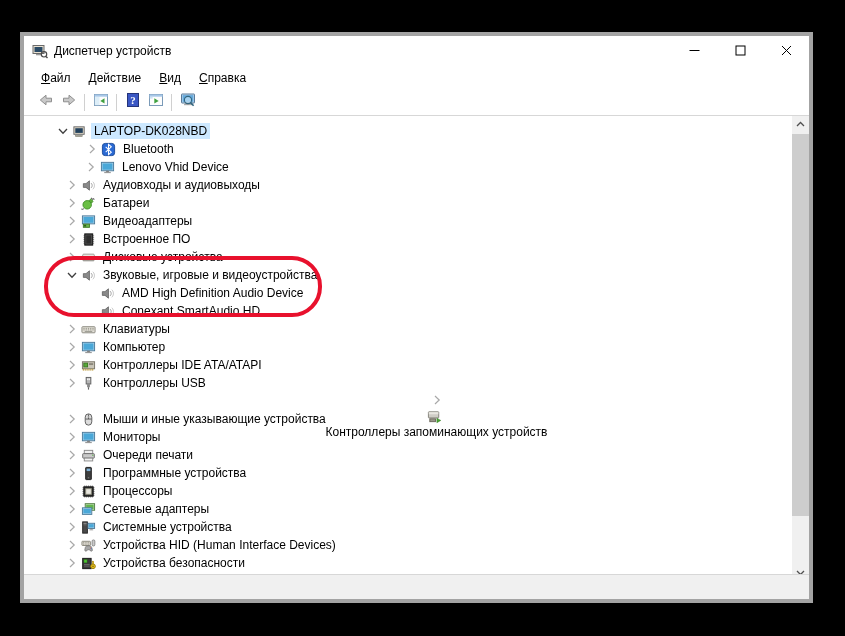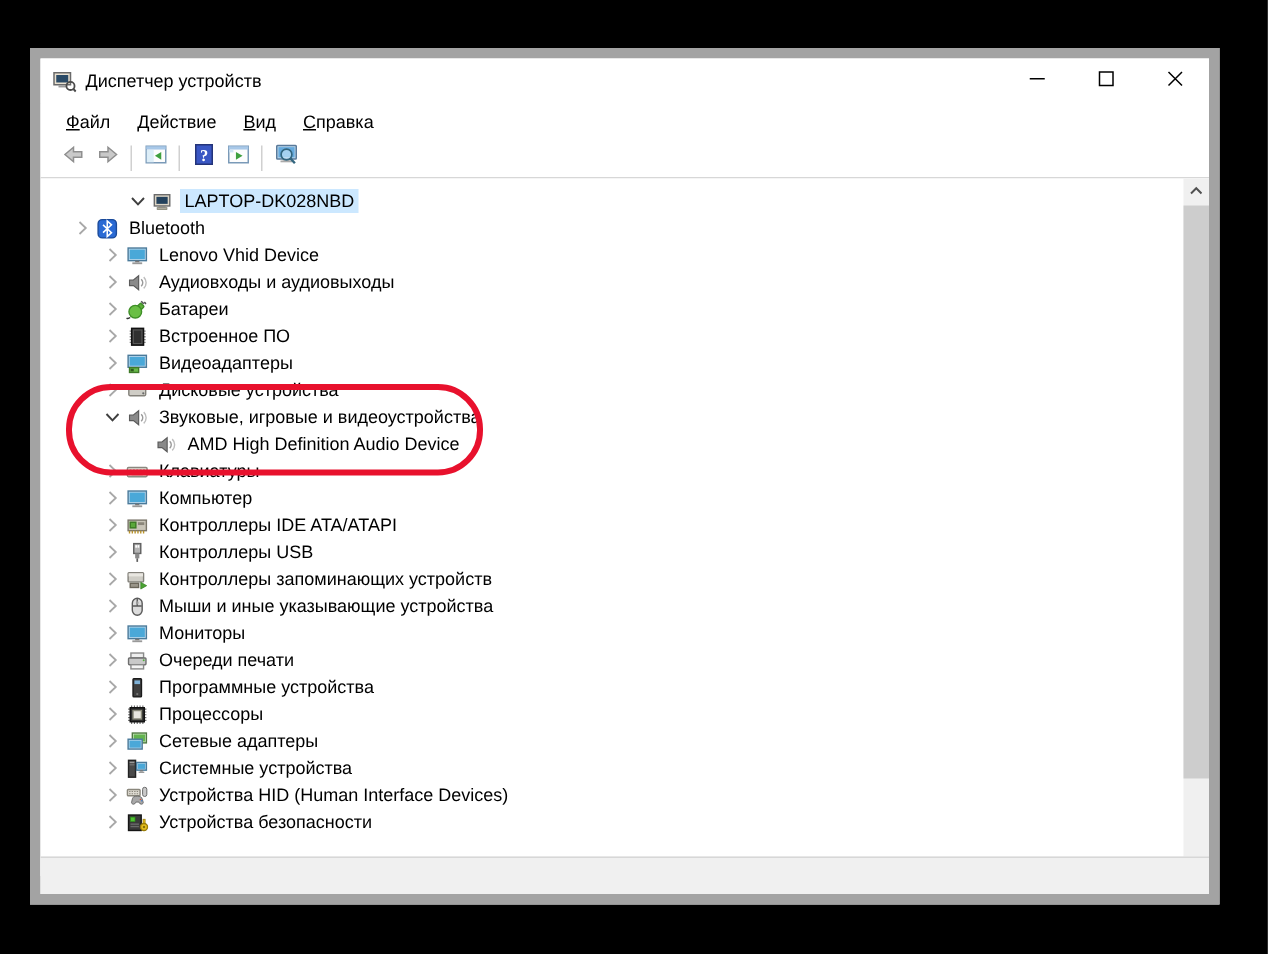--- a/index.html
+++ b/index.html
@@ -1,19 +1,19 @@
 <!DOCTYPE html>
 <html><head>
 <meta charset="utf-8">
 <style>
   html,body{margin:0;padding:0;background:#000;}
   .canvas{position:relative;width:845px;height:636px;background:#000;overflow:hidden;
           font-family:"Liberation Sans",sans-serif;-webkit-font-smoothing:antialiased;}
   .window{position:absolute;left:20px;top:32px;width:793px;height:571px;background:#fff;
-          border:7px solid #a3a3a3;box-sizing:border-box;}
+          border:4px solid #a3a3a3;box-sizing:border-box;}
   
   .titlebar{height:30px;display:flex;align-items:center;padding-left:8px;background:#fff;}
   .title-icon{width:16px;height:16px;margin-right:6px;flex:0 0 auto;}
   .title-text{font-size:12px;color:#000;}
   .controls{margin-left:auto;display:flex;height:100%;}
   .ctrl{width:46px;height:100%;display:flex;align-items:center;justify-content:center;}
   
   .menubar{height:23px;display:flex;align-items:center;padding-left:8px;background:#fff;}
   .menu-item{font-size:12px;color:#000;padding:3px 9px;cursor:default;}
   .menu-item .u{text-decoration:underline;}
@@ -128,51 +128,51 @@
               <rect x="5.5" y="11" width="5" height="1" fill="#8a8a8a"></rect>
               <rect x="4" y="12" width="8" height="1.2" fill="#aaa"></rect>
               <circle cx="8" cy="8" r="3.6" fill="#d8f0ff" fill-opacity="0.55" stroke="#33667f" stroke-width="1.1"></circle>
               <line x1="10.6" y1="10.6" x2="13.6" y2="13.8" stroke="#33667f" stroke-width="1.6"></line>
             </svg></span>
         </div>
       </div>
 
     <div class="treepanel">
       <div class="tree-rows">
-          <div class="row" style="padding-left: 21px; margin-left: 36px;">
+          <div class="row" style="padding-left: 31px;">
             <span class="chev">
               <svg width="12" height="12" viewBox="0 0 12 12">
                 <path d="M2 4l4 4.2L10 4" fill="none" stroke="#3f3f3f" stroke-width="1.3"></path>
               </svg>
             </span>
             <span class="ticon">
               <svg width="15" height="15" viewBox="0 0 16 16">
                 <rect x="2" y="3" width="11" height="8" fill="#ddd6c6" stroke="#6a6a6a"></rect>
                 <rect x="3.5" y="4.5" width="8" height="5" fill="#23415c"></rect>
                 <rect x="5" y="11" width="5" height="1" fill="#8a8a8a"></rect>
                 <rect x="4" y="12.2" width="7" height="1.4" fill="#b0aca0" stroke="#7a7a6a" stroke-width="0.5"></rect>
               </svg>
             </span>
             <span class="lbl sel">LAPTOP-DK028NBD</span>
           </div>
-          <div class="row" style="padding-left: 20px;">
+          <div class="row" style="padding-left: 44px; margin-left: 16px;">
             <span class="chev">
               <svg width="12" height="12" viewBox="0 0 12 12">
                 <path d="M4 2l4.2 4L4 10" fill="none" stroke="#a8a8a8" stroke-width="1.2"></path>
               </svg>
             </span>
             <span class="ticon">
               <svg width="15" height="15" viewBox="0 0 16 16">
                 <rect x="1.5" y="1.5" width="13" height="13" rx="3" fill="#2a6ad4" stroke="#1a4a9a"></rect>
                 <path d="M5 5.2l6 5.6-3 2.7V2.5l3 2.7-6 5.6" fill="none" stroke="#fff" stroke-width="1.1"></path>
               </svg>
             </span>
             <span class="lbl">Bluetooth</span>
           </div>
-          <div class="row" style="padding-left: 40px;">
+          <div class="row" style="padding-left: 16px; margin-left: 43px;">
             <span class="chev">
               <svg width="12" height="12" viewBox="0 0 12 12">
                 <path d="M4 2l4.2 4L4 10" fill="none" stroke="#a8a8a8" stroke-width="1.2"></path>
               </svg>
             </span>
             <span class="ticon">
               <svg width="15" height="15" viewBox="0 0 16 16">
                 <rect x="1.5" y="2.5" width="13" height="9" fill="#bcd8ec" stroke="#4a7a9a"></rect>
                 <rect x="2.6" y="3.6" width="10.8" height="6.8" fill="#4aa8d8"></rect>
                 <rect x="6.5" y="11.5" width="3" height="1.2" fill="#777"></rect>
@@ -214,51 +214,51 @@
             <span class="lbl">Батареи</span>
           </div>
           <div class="row" style="padding-left: 40px;">
             <span class="chev">
               <svg width="12" height="12" viewBox="0 0 12 12">
                 <path d="M4 2l4.2 4L4 10" fill="none" stroke="#a8a8a8" stroke-width="1.2"></path>
               </svg>
             </span>
             <span class="ticon">
               <svg width="15" height="15" viewBox="0 0 16 16">
-                <path d="M2.6 4h1.4M2.6 6h1.4M2.6 8h1.4M2.6 10h1.4M2.6 12h1.4M12.6 4h1.4M12.6 6h1.4M12.6 8h1.4M12.6 10h1.4M12.6 12h1.4" stroke="#8a8a8a" stroke-width="0.9"></path>
-                <rect x="4" y="2" width="8.5" height="12" fill="#2f2f2f" stroke="#111"></rect>
-                <rect x="5.2" y="3.2" width="6.1" height="9.6" fill="none" stroke="#5a5a5a" stroke-width="0.7"></rect>
-              </svg>
-            </span>
-            <span class="lbl">Встроенное ПО</span>
-          </div>
-          <div class="row" style="padding-left: 40px;">
-            <span class="chev">
-              <svg width="12" height="12" viewBox="0 0 12 12">
-                <path d="M4 2l4.2 4L4 10" fill="none" stroke="#a8a8a8" stroke-width="1.2"></path>
-              </svg>
-            </span>
-            <span class="ticon">
-              <svg width="15" height="15" viewBox="0 0 16 16">
                 <rect x="1.5" y="2" width="13" height="8.5" fill="#bcd8ec" stroke="#4a7a9a"></rect>
                 <rect x="2.6" y="3.1" width="10.8" height="6.3" fill="#4aa8d8"></rect>
                 <rect x="2.5" y="10.8" width="6.5" height="3.4" fill="#69b84a" stroke="#3f7a28"></rect>
                 <rect x="3.3" y="11.6" width="2.2" height="1.8" fill="#2f5a1e"></rect>
               </svg>
             </span>
             <span class="lbl">Видеоадаптеры</span>
           </div>
           <div class="row" style="padding-left: 40px;">
             <span class="chev">
               <svg width="12" height="12" viewBox="0 0 12 12">
                 <path d="M4 2l4.2 4L4 10" fill="none" stroke="#a8a8a8" stroke-width="1.2"></path>
               </svg>
             </span>
             <span class="ticon">
               <svg width="15" height="15" viewBox="0 0 16 16">
+                <path d="M2.6 4h1.4M2.6 6h1.4M2.6 8h1.4M2.6 10h1.4M2.6 12h1.4M12.6 4h1.4M12.6 6h1.4M12.6 8h1.4M12.6 10h1.4M12.6 12h1.4" stroke="#8a8a8a" stroke-width="0.9"></path>
+                <rect x="4" y="2" width="8.5" height="12" fill="#2f2f2f" stroke="#111"></rect>
+                <rect x="5.2" y="3.2" width="6.1" height="9.6" fill="none" stroke="#5a5a5a" stroke-width="0.7"></rect>
+              </svg>
+            </span>
+            <span class="lbl">Встроенное ПО</span>
+          </div>
+          <div class="row" style="padding-left: 40px;">
+            <span class="chev">
+              <svg width="12" height="12" viewBox="0 0 12 12">
+                <path d="M4 2l4.2 4L4 10" fill="none" stroke="#a8a8a8" stroke-width="1.2"></path>
+              </svg>
+            </span>
+            <span class="ticon">
+              <svg width="15" height="15" viewBox="0 0 16 16">
                 <rect x="2" y="4.5" width="12" height="7" rx="0.8" fill="#cfcdc6" stroke="#83817a"></rect>
                 <rect x="2.4" y="4.9" width="11.2" height="2.4" fill="#e9e7e1"></rect>
                 <circle cx="12.3" cy="9.8" r="0.8" fill="#6a6a6a"></circle>
               </svg>
             </span>
             <span class="lbl">Дисковые устройства</span>
           </div>
           <div class="row" style="padding-left: 40px;">
             <span class="chev">
               <svg width="12" height="12" viewBox="0 0 12 12">
@@ -277,20 +277,31 @@
           <div class="row" style="padding-left: 59px;">
             <span class="chev"></span>
             <span class="ticon">
               <svg width="15" height="15" viewBox="0 0 16 16">
                 <path d="M2.5 6h2.8L9 3v10L5.3 10H2.5z" fill="#8a8a8a" stroke="#5a5a5a" stroke-width="0.8"></path>
                 <path d="M10.8 5.5c1.5 1.4 1.5 3.6 0 5" fill="none" stroke="#9a9a9a"></path>
                 <path d="M12.6 4c2.3 2.2 2.3 5.8 0 8" fill="none" stroke="#bdbdbd"></path>
               </svg>
             </span>
             <span class="lbl">AMD High Definition Audio Device</span>
+          </div>
+          <div class="row" style="padding-left: 59px;">
+            <span class="chev"></span>
+            <span class="ticon">
+              <svg width="15" height="15" viewBox="0 0 16 16">
+                <path d="M2.5 6h2.8L9 3v10L5.3 10H2.5z" fill="#8a8a8a" stroke="#5a5a5a" stroke-width="0.8"></path>
+                <path d="M10.8 5.5c1.5 1.4 1.5 3.6 0 5" fill="none" stroke="#9a9a9a"></path>
+                <path d="M12.6 4c2.3 2.2 2.3 5.8 0 8" fill="none" stroke="#bdbdbd"></path>
+              </svg>
+            </span>
+            <span class="lbl">Conexant SmartAudio HD</span>
           </div>
           <div class="row" style="padding-left: 40px;">
             <span class="chev">
               <svg width="12" height="12" viewBox="0 0 12 12">
                 <path d="M4 2l4.2 4L4 10" fill="none" stroke="#a8a8a8" stroke-width="1.2"></path>
               </svg>
             </span>
             <span class="ticon">
               <svg width="15" height="15" viewBox="0 0 16 16">
                 <rect x="1" y="5" width="14" height="6.5" rx="0.8" fill="#e5e2d9" stroke="#8a887f"></rect>
@@ -341,21 +352,21 @@
               <svg width="15" height="15" viewBox="0 0 16 16">
                 <rect x="5.5" y="1.5" width="5" height="7" fill="#b5b5b5" stroke="#5f5f5f"></rect>
                 <rect x="6.6" y="2.6" width="1.2" height="1.8" fill="#fff"></rect>
                 <rect x="8.2" y="2.6" width="1.2" height="1.8" fill="#fff"></rect>
                 <rect x="6.5" y="8.5" width="3" height="3.5" fill="#8a8a8a"></rect>
                 <rect x="7.4" y="12" width="1.2" height="2.5" fill="#5f5f5f"></rect>
               </svg>
             </span>
             <span class="lbl">Контроллеры USB</span>
           </div>
-          <div class="row" style="padding-left: 40px;">
+          <div class="row" style="padding-left: 40px; flex-direction: column;">
             <span class="chev">
               <svg width="12" height="12" viewBox="0 0 12 12">
                 <path d="M4 2l4.2 4L4 10" fill="none" stroke="#a8a8a8" stroke-width="1.2"></path>
               </svg>
             </span>
             <span class="ticon">
               <svg width="15" height="15" viewBox="0 0 16 16">
                 <rect x="1.5" y="3" width="11" height="6.5" rx="0.6" fill="#cfcdc6" stroke="#83817a"></rect>
                 <rect x="1.9" y="3.4" width="10.2" height="2.2" fill="#e9e7e1"></rect>
                 <rect x="3" y="10.5" width="6" height="3" fill="#9a968a" stroke="#6a665a"></rect>

